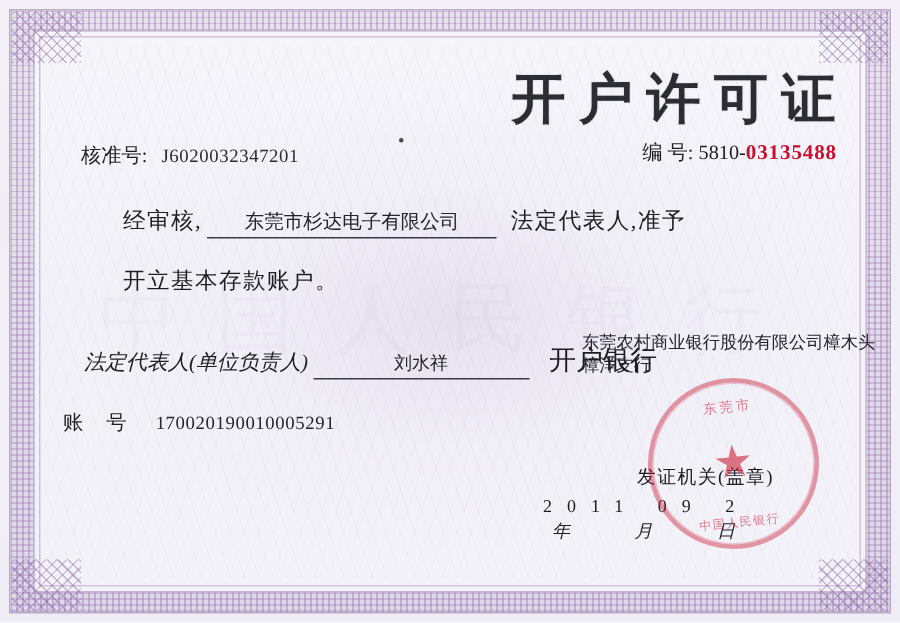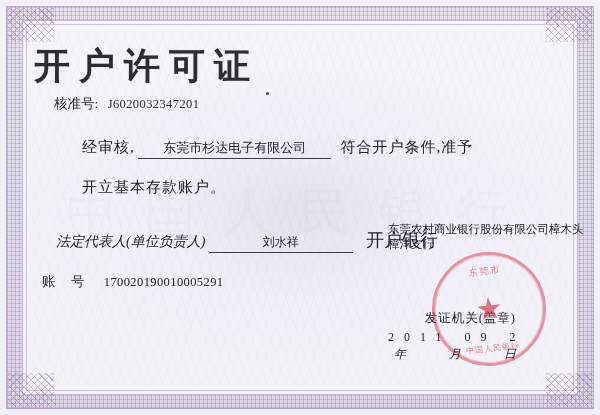--- a/index.html
+++ b/index.html
@@ -86,21 +86,21 @@
 
   
   .content {
     position: absolute;
     left: 34px; top: 30px; right: 34px; bottom: 30px;
   }
 
   .title {
     position: absolute;
     left: 0; right: 0; top: 12px;
-    text-align: left;
+    text-align: right;
     font-size: 36px;
     font-weight: bold;
     letter-spacing: 9px;
     color: #2c2c34;
     text-shadow: 0 0 1px rgba(0,0,0,0.25);
     font-family: "Liberation Serif", serif;
   }
 
   .row { position: absolute; font-size: 13.5px; color: #1d1d22; }
 
@@ -167,21 +167,21 @@
   .r-account .acct {
     display: inline-block;
     margin-left: 10px;
     font-size: 12.5px;
     letter-spacing: .4px;
   }
 
   
   .r-issuer { right: 50px; top: 280px; text-align: right; font-size: 12.5px; }
   .r-issuer .seal-hint { letter-spacing: 1px; }
-  .r-date { right: 30px; top: 300px; font-size: 12px; }
+  .r-date { right: 56px; top: 300px; font-size: 12px; }
   .r-date .dnums { letter-spacing: 10px; }
   .r-date .dunits { display: block; margin-top: 1px; letter-spacing: 20px; padding-left: 6px; font-style: italic; }
 
   
   .seal {
     position: absolute;
     left: 398px;
     top: 222px;
     width: 108px;
     height: 108px;
@@ -241,25 +241,28 @@
 
     <div class="title">开户许可证</div>
 
     <div class="dot"></div>
 
     <div class="row r-approval">
       <span class="lbl">核准号:</span>
       <span class="num val">J6020032347201</span>
     </div>
 
+    <div class="row r-serial">
+      <span class="lbl">编 号: 5810-</span><span class="red">03135488</span>
+    </div>
 
     <div class="row r-line1">
       <span class="lbl">经审核,</span>
       <span class="blank b-company val">东莞市杉达电子有限公司</span>
-      <span class="tail">符合开户条件,准予</span>
+      <span class="tail">法定代表人,准予</span>
     </div>
 
     <div class="row r-line2">开立基本存款账户。</div>
 
     <div class="row r-legal">
       <span class="lbl">法定代表人(单位负责人)</span>
       <span class="blank b-legal val">刘水祥</span>
       <span class="bank-lbl">开户银行</span>
       <span class="bank-val val">东莞农村商业银行股份有限公司樟木头樟洋支行</span>
     </div>

